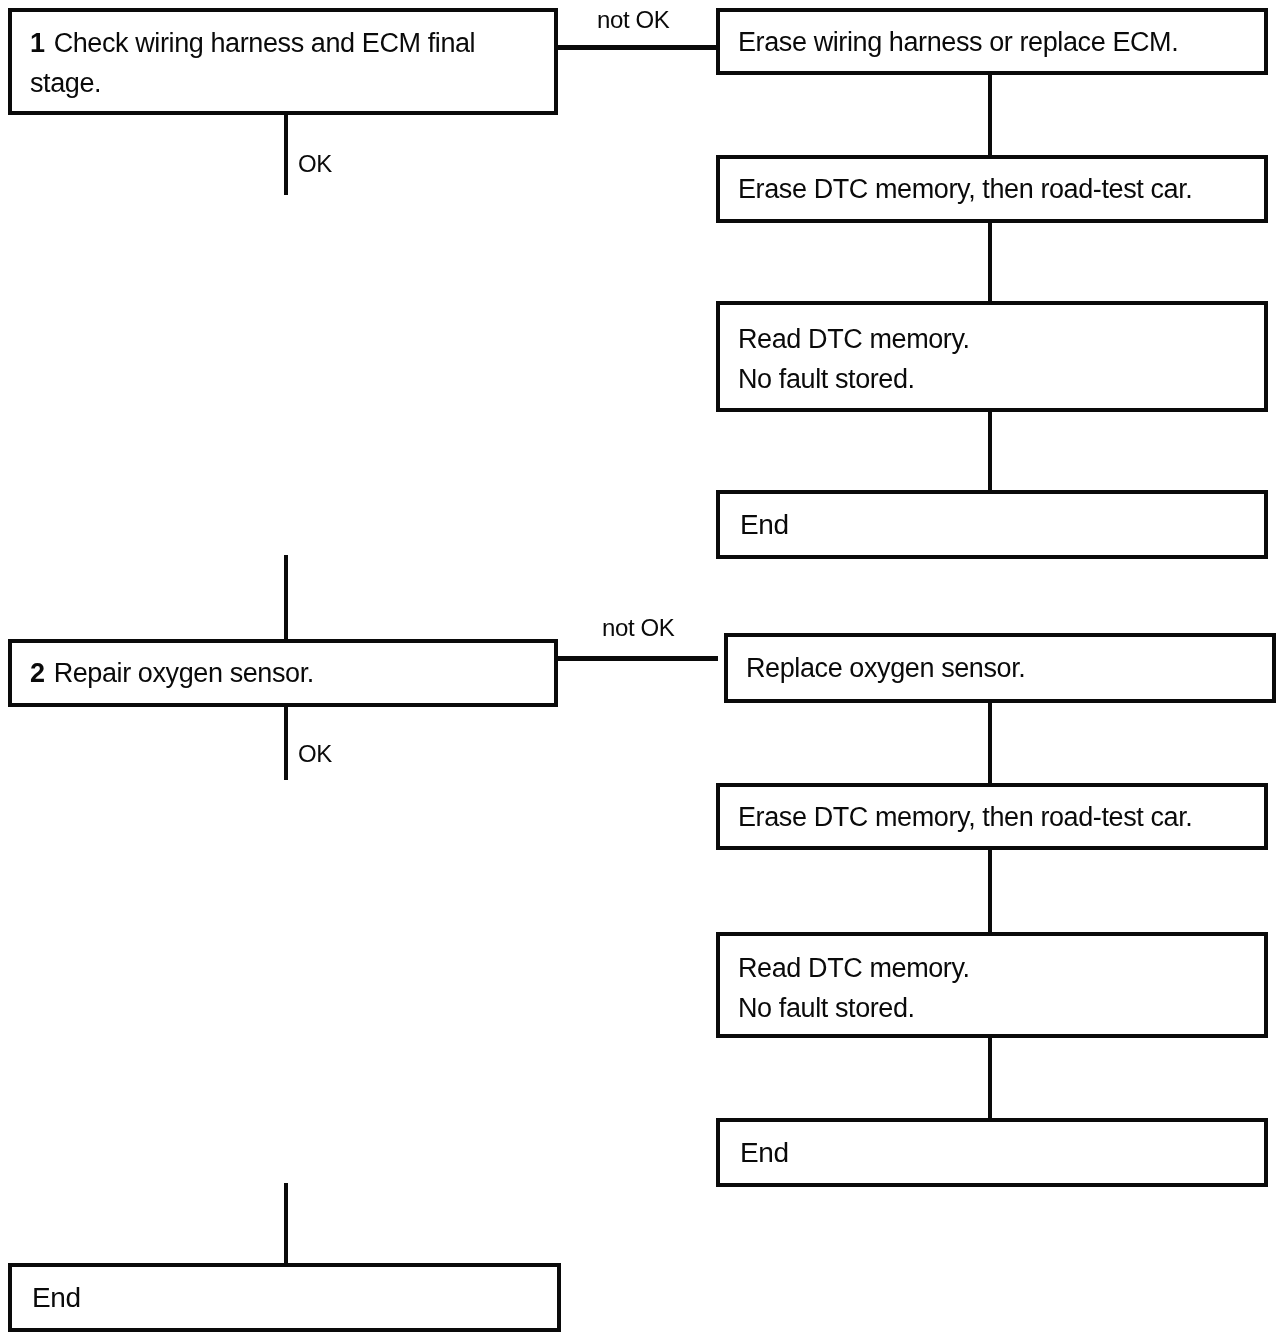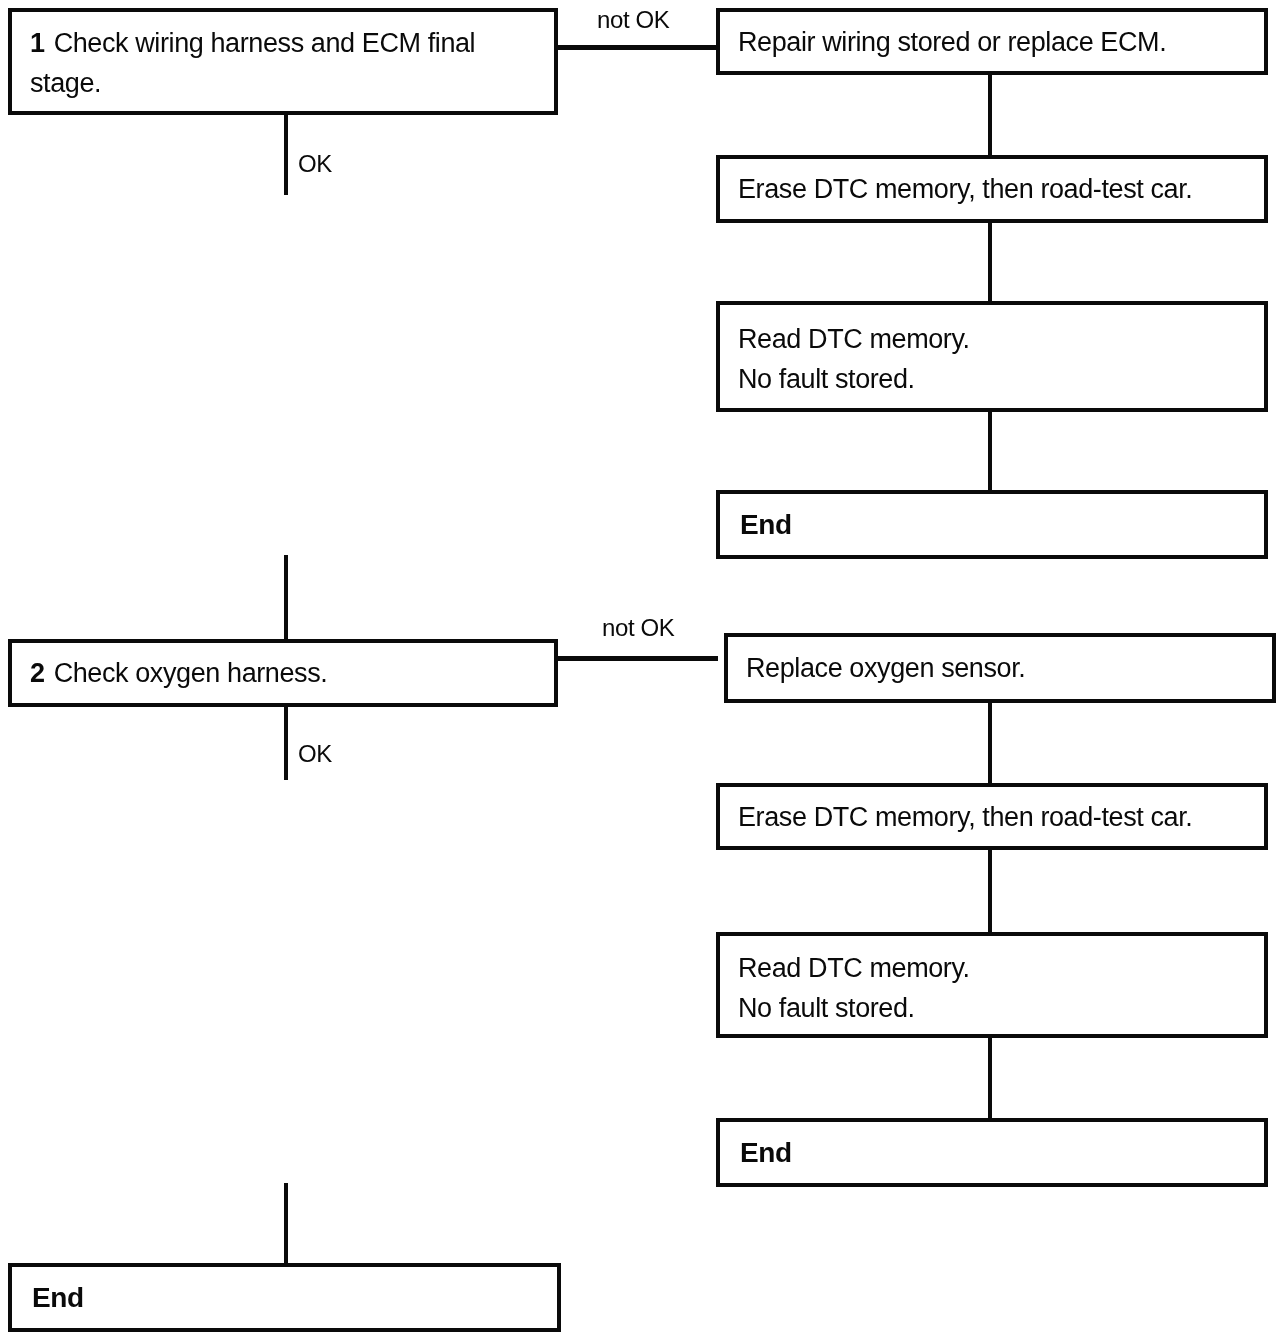--- a/index.html
+++ b/index.html
@@ -31,21 +31,21 @@
     padding: 11px 4px 0 18px;
   }
   .box .num {
     font-weight: bold;
     margin-right: 9px;
   }
   .box.endbox {
     display: flex;
     align-items: center;
     padding: 0 2px 0 20px;
-    font-weight: bold;
+    font-weight: normal;
     font-size: 28px;
   }
   .vline {
     position: absolute;
     width: 4px;
     background: var(--ink);
   }
   .hline {
     position: absolute;
     height: 5px;
@@ -68,21 +68,21 @@
   </div>
 
   <div class="vline" style="left:284px; top:115px; height:80px;"></div>
   <div class="lbl" style="left:298px; top:150px;">OK</div>
   <div class="vline" style="left:284px; top:555px; height:86px;"></div>
 
   <div class="lbl" style="left:597px; top:6px;">not OK</div>
   <div class="hline" style="left:556px; top:45px; width:162px;"></div>
 
   <div class="box single" style="left:716px; top:8px; width:552px; height:67px;">
-    <span>Repair wiring stored or replace ECM.</span>
+    <span>Erase wiring harness or replace ECM.</span>
   </div>
 
   <div class="vline" style="left:988px; top:75px; height:80px;"></div>
 
   <div class="box single" style="left:716px; top:155px; width:552px; height:68px;">
     <span>Erase DTC memory, then road-test car.</span>
   </div>
 
   <div class="vline" style="left:988px; top:223px; height:78px;"></div>
 
@@ -92,21 +92,21 @@
   </div>
 
   <div class="vline" style="left:988px; top:412px; height:78px;"></div>
 
   <div class="box endbox" style="left:716px; top:490px; width:552px; height:69px;">
     <span>End</span>
   </div>
 
   <div class="box single" style="left:8px; top:639px; width:550px; height:68px;">
     <span class="num">2</span>
-      <span>Check oxygen harness.</span>
+      <span>Repair oxygen sensor.</span>
   </div>
 
   <div class="vline" style="left:284px; top:707px; height:73px;"></div>
   <div class="lbl" style="left:298px; top:740px;">OK</div>
   <div class="vline" style="left:284px; top:1183px; height:82px;"></div>
 
   <div class="lbl" style="left:602px; top:614px;">not OK</div>
   <div class="hline" style="left:556px; top:656px; width:162px;"></div>
 
   <div class="box single" style="left:716px; top:633px; width:552px; height:70px;margin-left:8px;">

